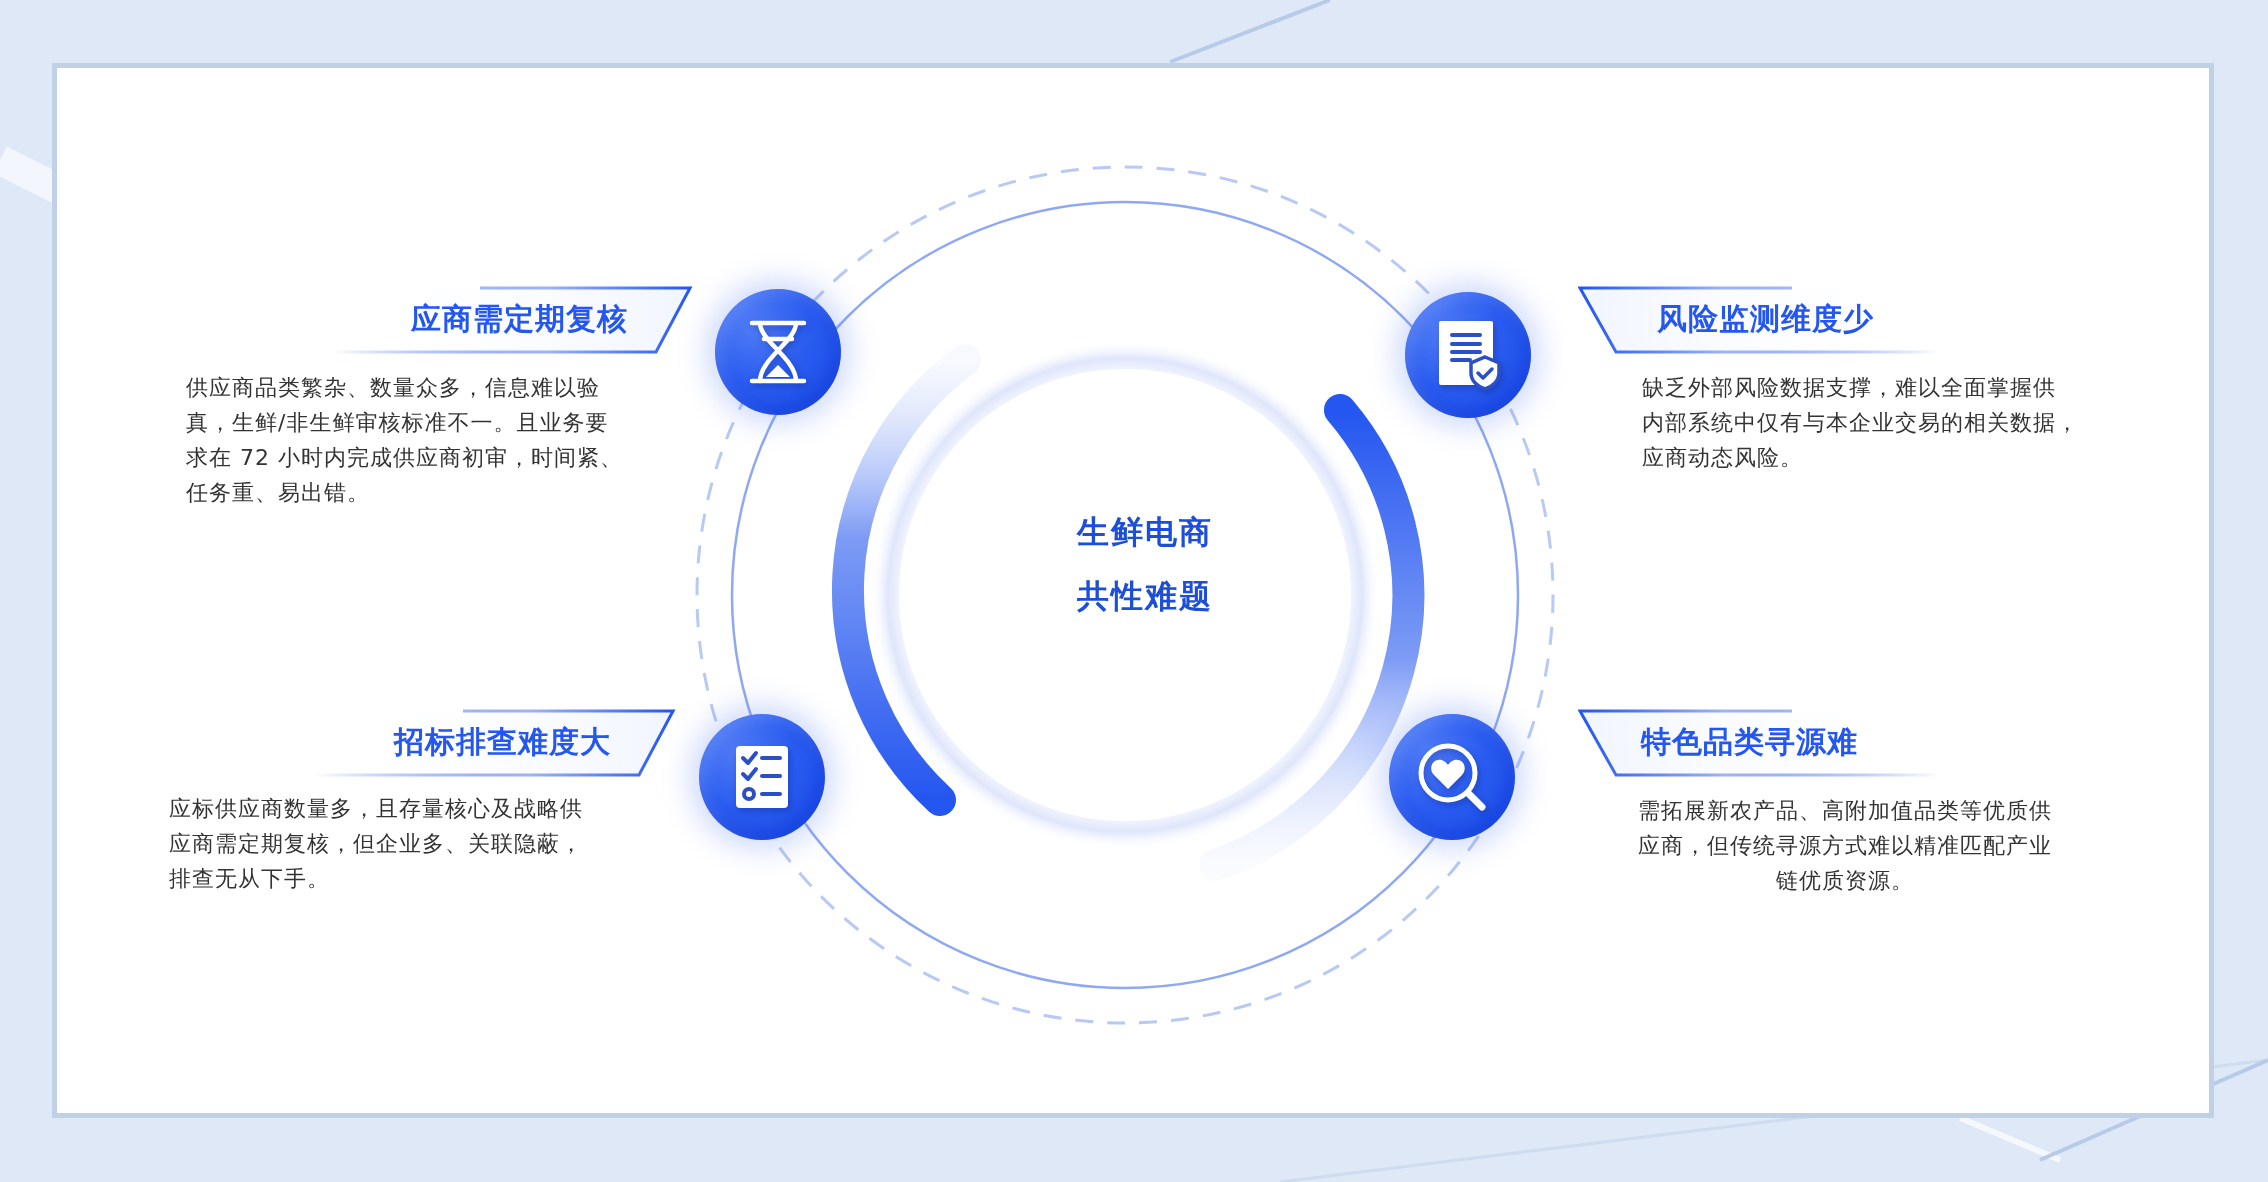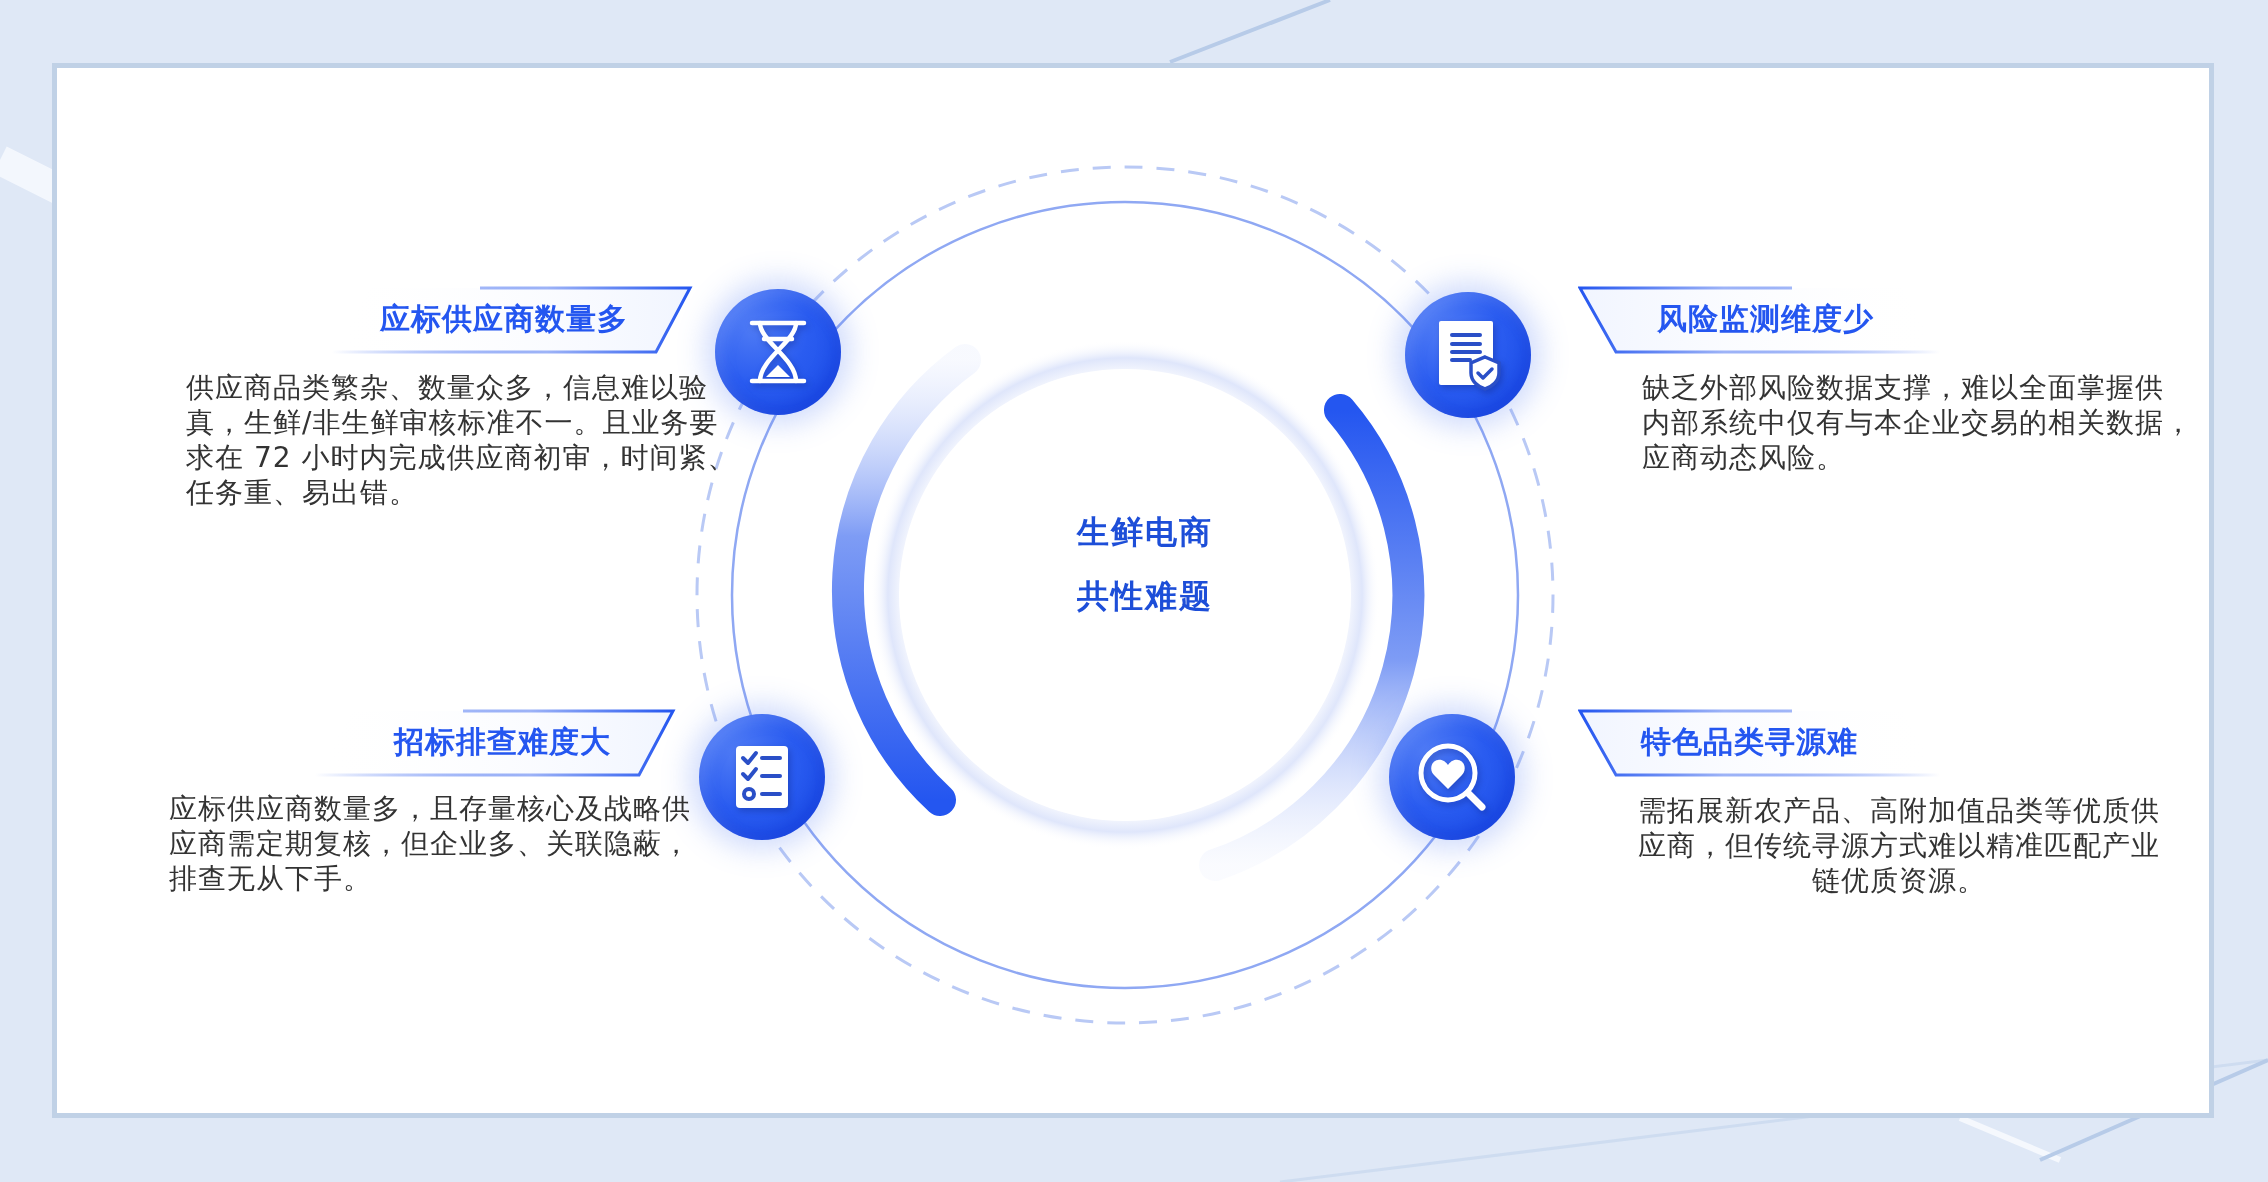--- a/index.html
+++ b/index.html
@@ -27,21 +27,21 @@
     display: flex; align-items: center; justify-content: center;
   }
   .icon-circle svg { filter: drop-shadow(2px 3px 3px rgba(10,30,120,0.35)); }
   .label-box { position: absolute; height: 68px; }
   .label-box svg.shape { position: absolute; left: 0; top: 0; }
   .label-title {
     position: absolute; top: 13px; font-size: 30px; font-weight: bold;
     color: #2456f0; white-space: nowrap; letter-spacing: 1px;
   }
   .desc {
-    position: absolute; font-size: 28px; line-height: 35px; color: #333333;
+    position: absolute; font-size: 22px; line-height: 35px; color: #333333;
     letter-spacing: 1px;
   }
   .desc div { white-space: nowrap; }
 </style>
 </head>
 <body>
 
 <svg class="bg-deco" width="2268" height="1182" viewBox="0 0 2268 1182">
   <defs>
     <linearGradient id="streak" x1="0" y1="0" x2="1" y2="0">
@@ -153,21 +153,21 @@
         <stop offset="1" stop-color="#2456f0"></stop>
       </linearGradient>
       <linearGradient id="lbl1f" x1="0" y1="0" x2="1" y2="0">
         <stop offset="0" stop-color="#ffffff" stop-opacity="0"></stop>
         <stop offset="1" stop-color="#f1f5ff"></stop>
       </linearGradient>
     </defs>
     <path d="M40 2 L360 2 L326 66 L2 66 Z" fill="url(#lbl1f)"></path>
     <path d="M150 2 L360 2 L326 66 L2 66" fill="none" stroke="url(#lbl1)" stroke-width="3"></path>
   </svg>
-  <span class="label-title" style="right:66px;">应标供应商数量多</span>
+  <span class="label-title" style="right:66px;">应商需定期复核</span>
 </div>
 <div class="desc" style="left:186px; top:370px;">
   <div>供应商品类繁杂、数量众多，信息难以验</div>
   <div>真，生鲜/非生鲜审核标准不一。且业务要</div>
   <div>求在 72 小时内完成供应商初审，时间紧、</div>
   <div>任务重、易出错。</div>
 </div>
 
 <div class="label-box" style="left:1578px; top:286px; width:364px;">
   <svg class="shape" width="364" height="68" viewBox="0 0 364 68">

